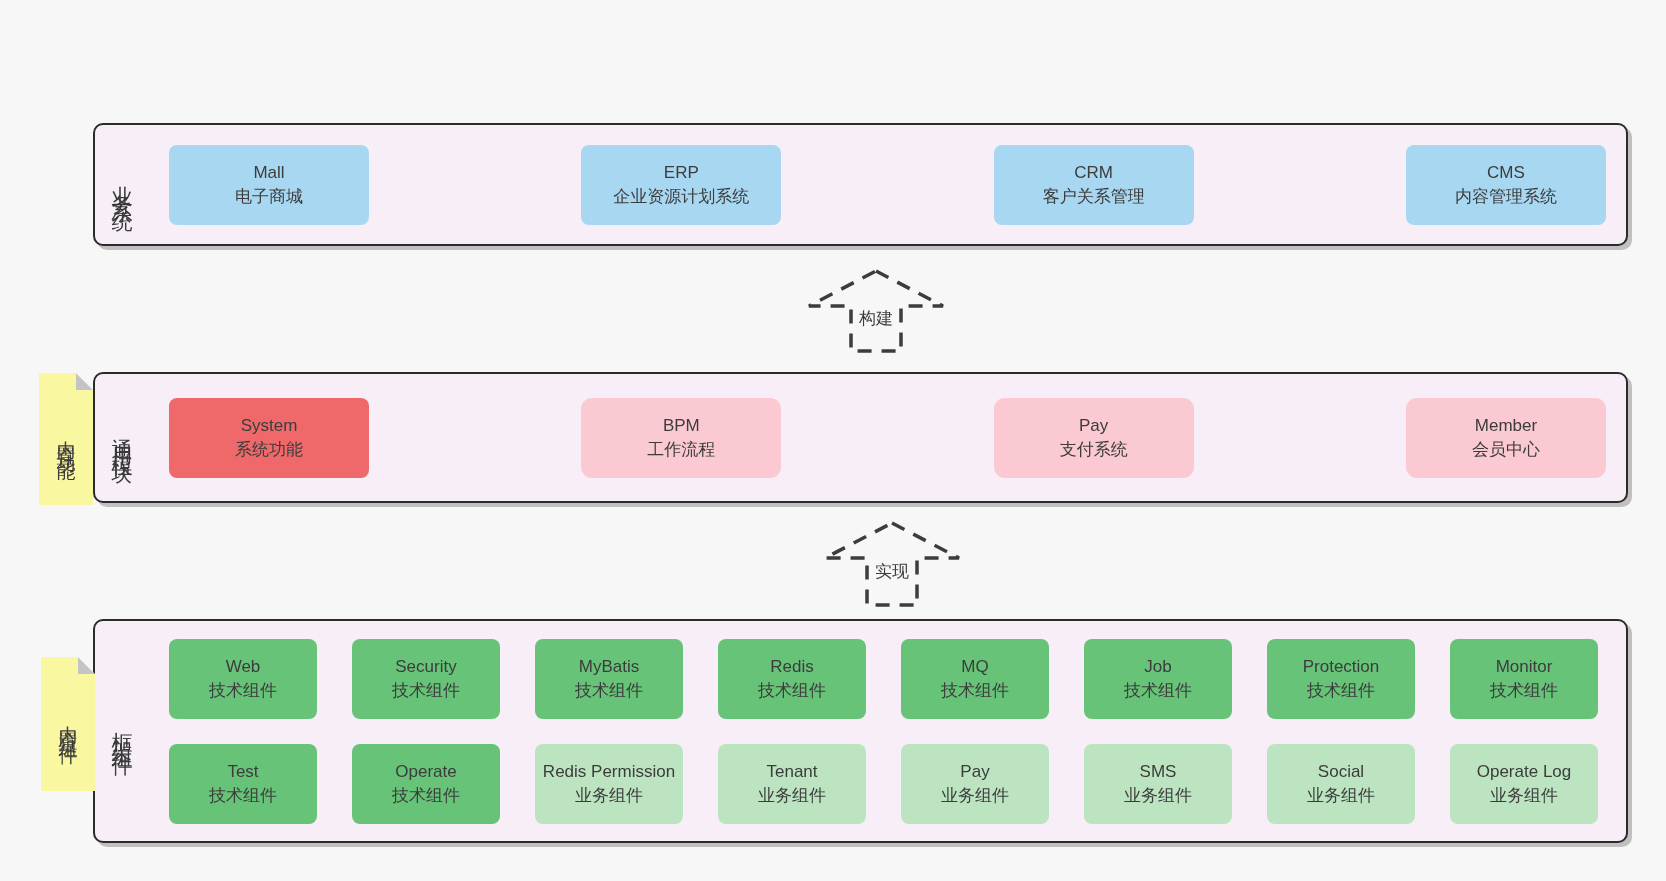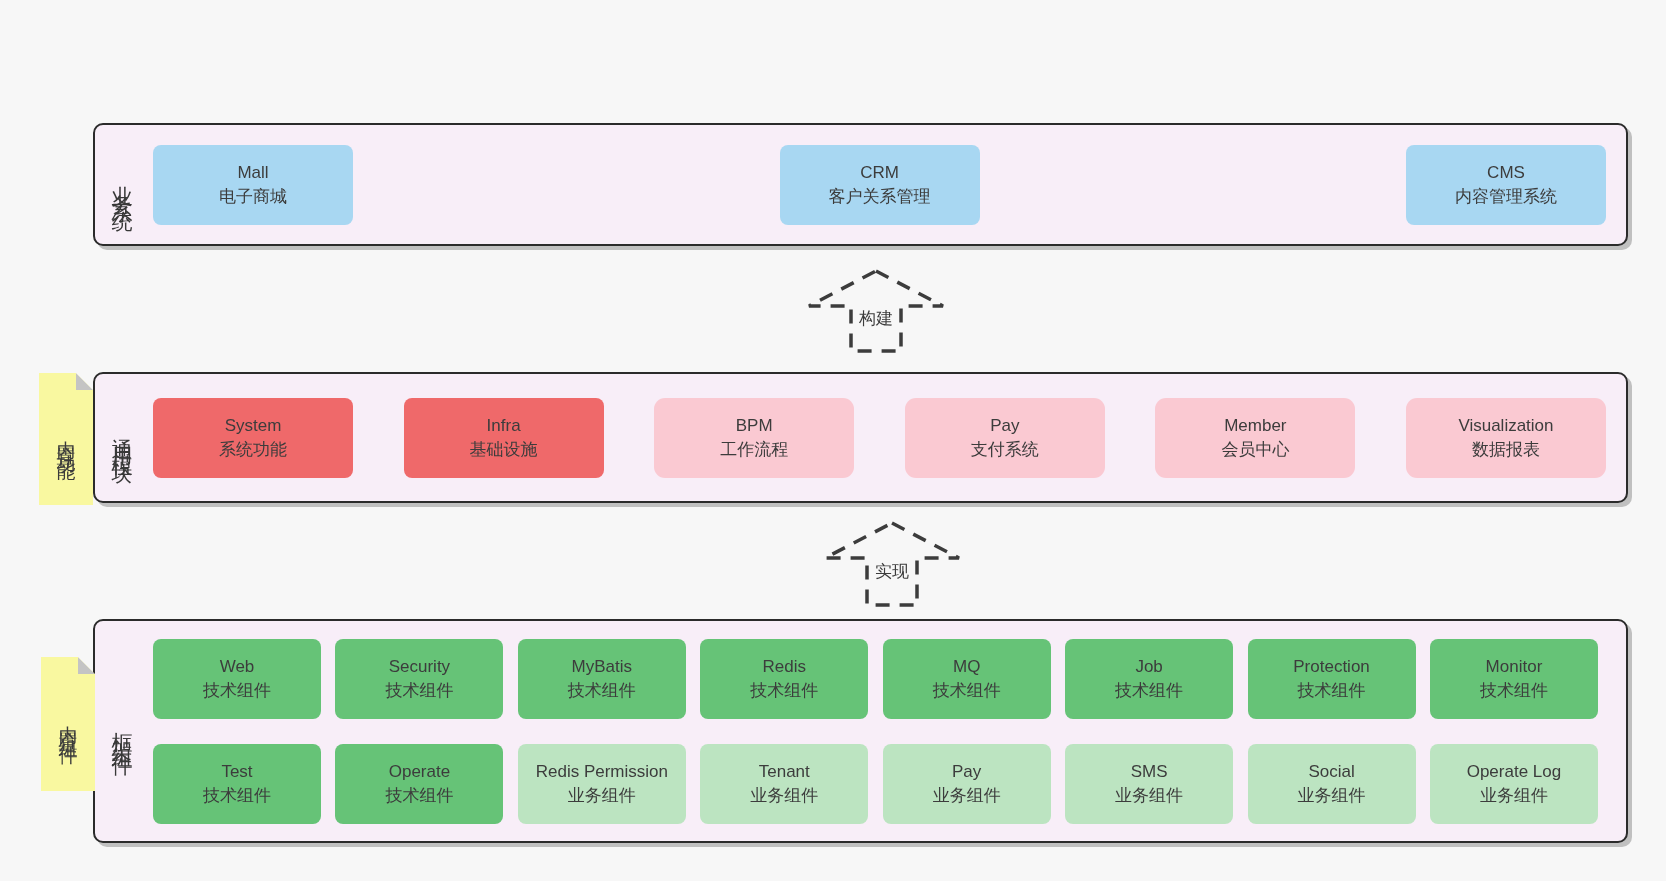--- a/index.html
+++ b/index.html
@@ -23,28 +23,28 @@
   .v-label{
     position:absolute;left:13px;top:50%;transform:translateY(-50%);
     writing-mode:vertical-rl;text-orientation:upright;
     font-size:21px;letter-spacing:8px;color:#383838;white-space:nowrap;
   }
   .rows{
     position:absolute;left:58px;right:20px;top:0;bottom:0;
     display:flex;flex-direction:column;justify-content:center;gap:25px;
   }
   .layer-components .rows{right:28px;}
-  .row{display:flex;justify-content:space-between;}
+  .row{display:flex;justify-content:space-between;margin-left:16px;}
   .box{
     height:80px;border-radius:8px;
     display:flex;flex-direction:column;justify-content:center;align-items:center;
     text-align:center;font-size:17px;line-height:1.38;padding:2px 6px;box-sizing:border-box;
   }
   .cols-6 .box{width:200px;}
-  .cols-8 .box{width:168px;}
+  .cols-8 .box{width:148px;}
   .box.blue      {background:var(--blue,#a8d7f2);}
   .box.red       {background:var(--red,#ef696a);}
   .box.pink      {background:var(--pink,#fac9d2);border-radius:11px;}
   .box.green     {background:var(--green,#66c377);}
   .box.lightgreen{background:var(--lightgreen,#bce4c1);}
 
   .note{
     position:absolute;width:54px;background:var(--note,#f9f8a0);
     clip-path:polygon(0 0,calc(100% - 17px) 0,100% 17px,100% 100%,0 100%);
     filter:drop-shadow(2px 2px 2px rgba(0,0,0,.25));
@@ -70,20 +70,24 @@
 
 <section class="layer layer-business cols-6">
   <div class="v-label">业务系统</div>
   <div class="rows">
       <div class="row">
         <div class="box blue">
           <div>Mall</div>
           <div>电子商城</div>
         </div>
         <div class="box blue">
+          <div>ERP</div>
+          <div>企业资源计划系统</div>
+        </div>
+        <div class="box blue">
           <div>CRM</div>
           <div>客户关系管理</div>
         </div>
         <div class="box blue">
           <div>CMS</div>
           <div>内容管理系统</div>
         </div>
       </div>
     </div>
 </section>
@@ -99,39 +103,31 @@
   <div class="note note-modules">
     <span class="note-text">内置功能</span>
   </div>
   <div class="v-label">通用模块</div>
   <div class="rows">
       <div class="row">
         <div class="box red">
           <div>System</div>
           <div>系统功能</div>
         </div>
-        <div class="box red">
-          <div>Infra</div>
-          <div>基础设施</div>
-        </div>
         <div class="box pink">
           <div>BPM</div>
           <div>工作流程</div>
         </div>
         <div class="box pink">
           <div>Pay</div>
           <div>支付系统</div>
         </div>
         <div class="box pink">
           <div>Member</div>
           <div>会员中心</div>
-        </div>
-        <div class="box pink">
-          <div>Visualization</div>
-          <div>数据报表</div>
         </div>
       </div>
     </div>
 </section>
 
 <div class="arrow" style="left:822px;top:520px;">
   <svg width="140" height="88" viewBox="0 0 140 88">
     <polygon points="70,3 137,38 95,38 95,85 45,85 45,38 3,38" fill="#f7f7f7" stroke="#3c3c3c" stroke-width="3.5" stroke-dasharray="14 10" stroke-linejoin="miter"></polygon>
     <text x="70" y="57" text-anchor="middle" font-size="17" fill="#3c3c3c">实现</text>
   </svg>

